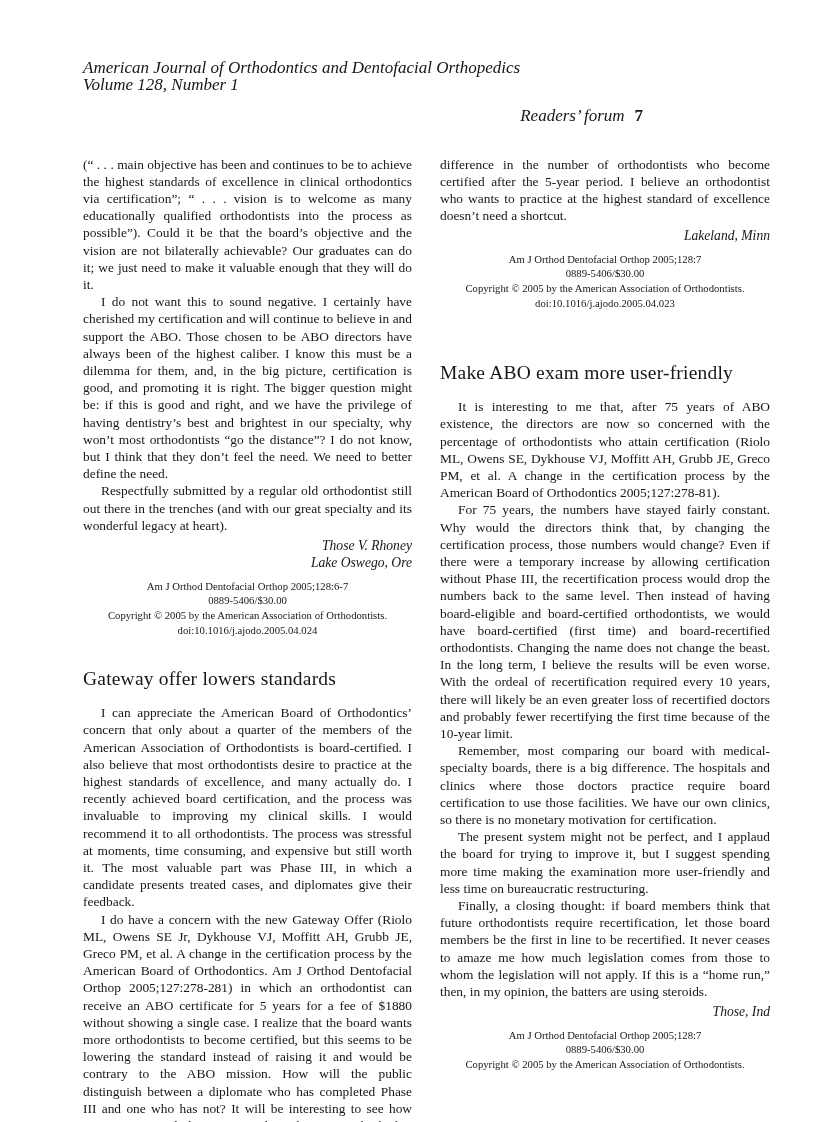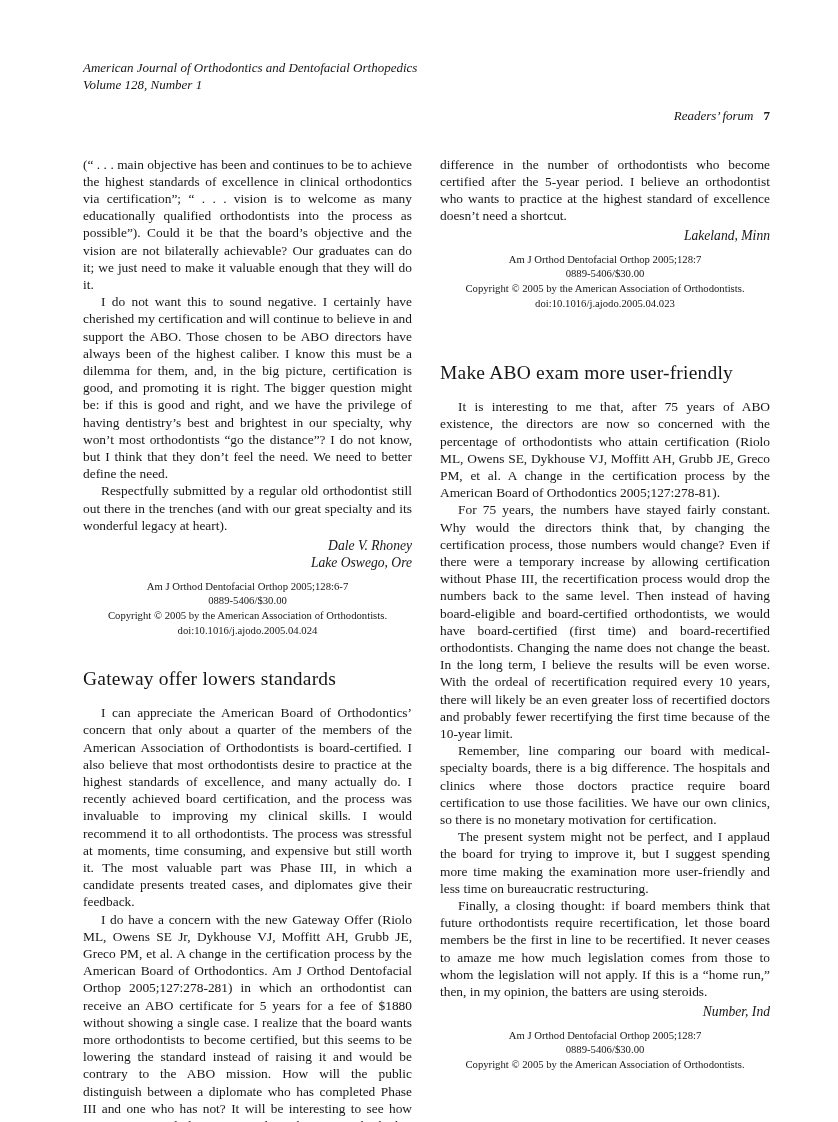--- a/index.html
+++ b/index.html
@@ -9,23 +9,23 @@
     width: 838px;
     height: 1122px;
     background: #ffffff;
     color: #161616;
     font-family: "Liberation Serif", "DejaVu Serif", serif;
     padding: 60px 68px 0 83px;
     overflow: hidden;
   }
   .page-header {
     display: flex;
-    justify-content: space-between;
+    justify-content: flex-start;
     align-items: flex-start;
-    font-size: 13px;
+    font-size: 17px;
     line-height: 16.5px;
     margin-bottom: 31px;
   }
   .journal-id { font-style: italic; }
   .running-head { font-style: italic; white-space: nowrap; margin-top: 48px; }
   .running-head .pgnum {
     font-style: normal;
     font-weight: bold;
     margin-left: 10px;
   }
@@ -76,21 +76,21 @@
   </div>
 
   <div class="columns">
 
     <div class="col">
       <p class="body">(“ . . . main objective has been and continues to be to achieve the highest standards of excellence in clinical orthodontics via certification”; “ . . . vision is to welcome as many educationally qualified orthodontists into the process as possible”). Could it be that the board’s objective and the vision are not bilaterally achievable? Our graduates can do it; we just need to make it valuable enough that they will do it.</p>
       <p class="body indent">I do not want this to sound negative. I certainly have cherished my certification and will continue to believe in and support the ABO. Those chosen to be ABO directors have always been of the highest caliber. I know this must be a dilemma for them, and, in the big picture, certification is good, and promoting it is right. The bigger question might be: if this is good and right, and we have the privilege of having dentistry’s best and brightest in our specialty, why won’t most orthodontists “go the distance”? I do not know, but I think that they don’t feel the need. We need to better define the need.</p>
       <p class="body indent">Respectfully submitted by a regular old orthodontist still out there in the trenches (and with our great specialty and its wonderful legacy at heart).</p>
 
       <div class="sig">
-        <div>Dale V. Rhoney</div>
+        <div>Those V. Rhoney</div>
         <div>Lake Oswego, Ore</div>
       </div>
 
       <div class="cite">
         <div>Am J Orthod Dentofacial Orthop 2005;128:6-7</div>
         <div>0889-5406/$30.00</div>
         <div>Copyright © 2005 by the American Association of Orthodontists.</div>
         <div>doi:10.1016/j.ajodo.2005.04.024</div>
       </div>
 
@@ -109,26 +109,26 @@
       <div class="cite">
         <div>Am J Orthod Dentofacial Orthop 2005;128:7</div>
         <div>0889-5406/$30.00</div>
         <div>Copyright © 2005 by the American Association of Orthodontists.</div>
         <div>doi:10.1016/j.ajodo.2005.04.023</div>
       </div>
 
       <h2 class="letter-title extra-space">Make ABO exam more user-friendly</h2>
       <p class="body indent">It is interesting to me that, after 75 years of ABO existence, the directors are now so concerned with the percentage of orthodontists who attain certification (Riolo ML, Owens SE, Dykhouse VJ, Moffitt AH, Grubb JE, Greco PM, et al. A change in the certification process by the American Board of Orthodontics 2005;127:278-81).</p>
       <p class="body indent">For 75 years, the numbers have stayed fairly constant. Why would the directors think that, by changing the certification process, those numbers would change? Even if there were a temporary increase by allowing certification without Phase III, the recertification process would drop the numbers back to the same level. Then instead of having board-eligible and board-certified orthodontists, we would have board-certified (first time) and board-recertified orthodontists. Changing the name does not change the beast. In the long term, I believe the results will be even worse. With the ordeal of recertification required every 10 years, there will likely be an even greater loss of recertified doctors and probably fewer recertifying the first time because of the 10-year limit.</p>
-      <p class="body indent">Remember, line comparing our board with medical-specialty boards, there is a big difference. The hospitals and clinics where those doctors practice require board certification to use those facilities. We have our own clinics, so there is no monetary motivation for certification.</p>
+      <p class="body indent">Remember, most comparing our board with medical-specialty boards, there is a big difference. The hospitals and clinics where those doctors practice require board certification to use those facilities. We have our own clinics, so there is no monetary motivation for certification.</p>
       <p class="body indent">The present system might not be perfect, and I applaud the board for trying to improve it, but I suggest spending more time making the examination more user-friendly and less time on bureaucratic restructuring.</p>
       <p class="body indent">Finally, a closing thought: if board members think that future orthodontists require recertification, let those board members be the first in line to be recertified. It never ceases to amaze me how much legislation comes from those to whom the legislation will not apply. If this is a “home run,” then, in my opinion, the batters are using steroids.</p>
 
       <div class="sig">
-        <div>Number, Ind</div>
+        <div>Those, Ind</div>
       </div>
 
       <div class="cite">
         <div>Am J Orthod Dentofacial Orthop 2005;128:7</div>
         <div>0889-5406/$30.00</div>
         <div>Copyright © 2005 by the American Association of Orthodontists.</div>
       </div>
     </div>
 
   </div>

